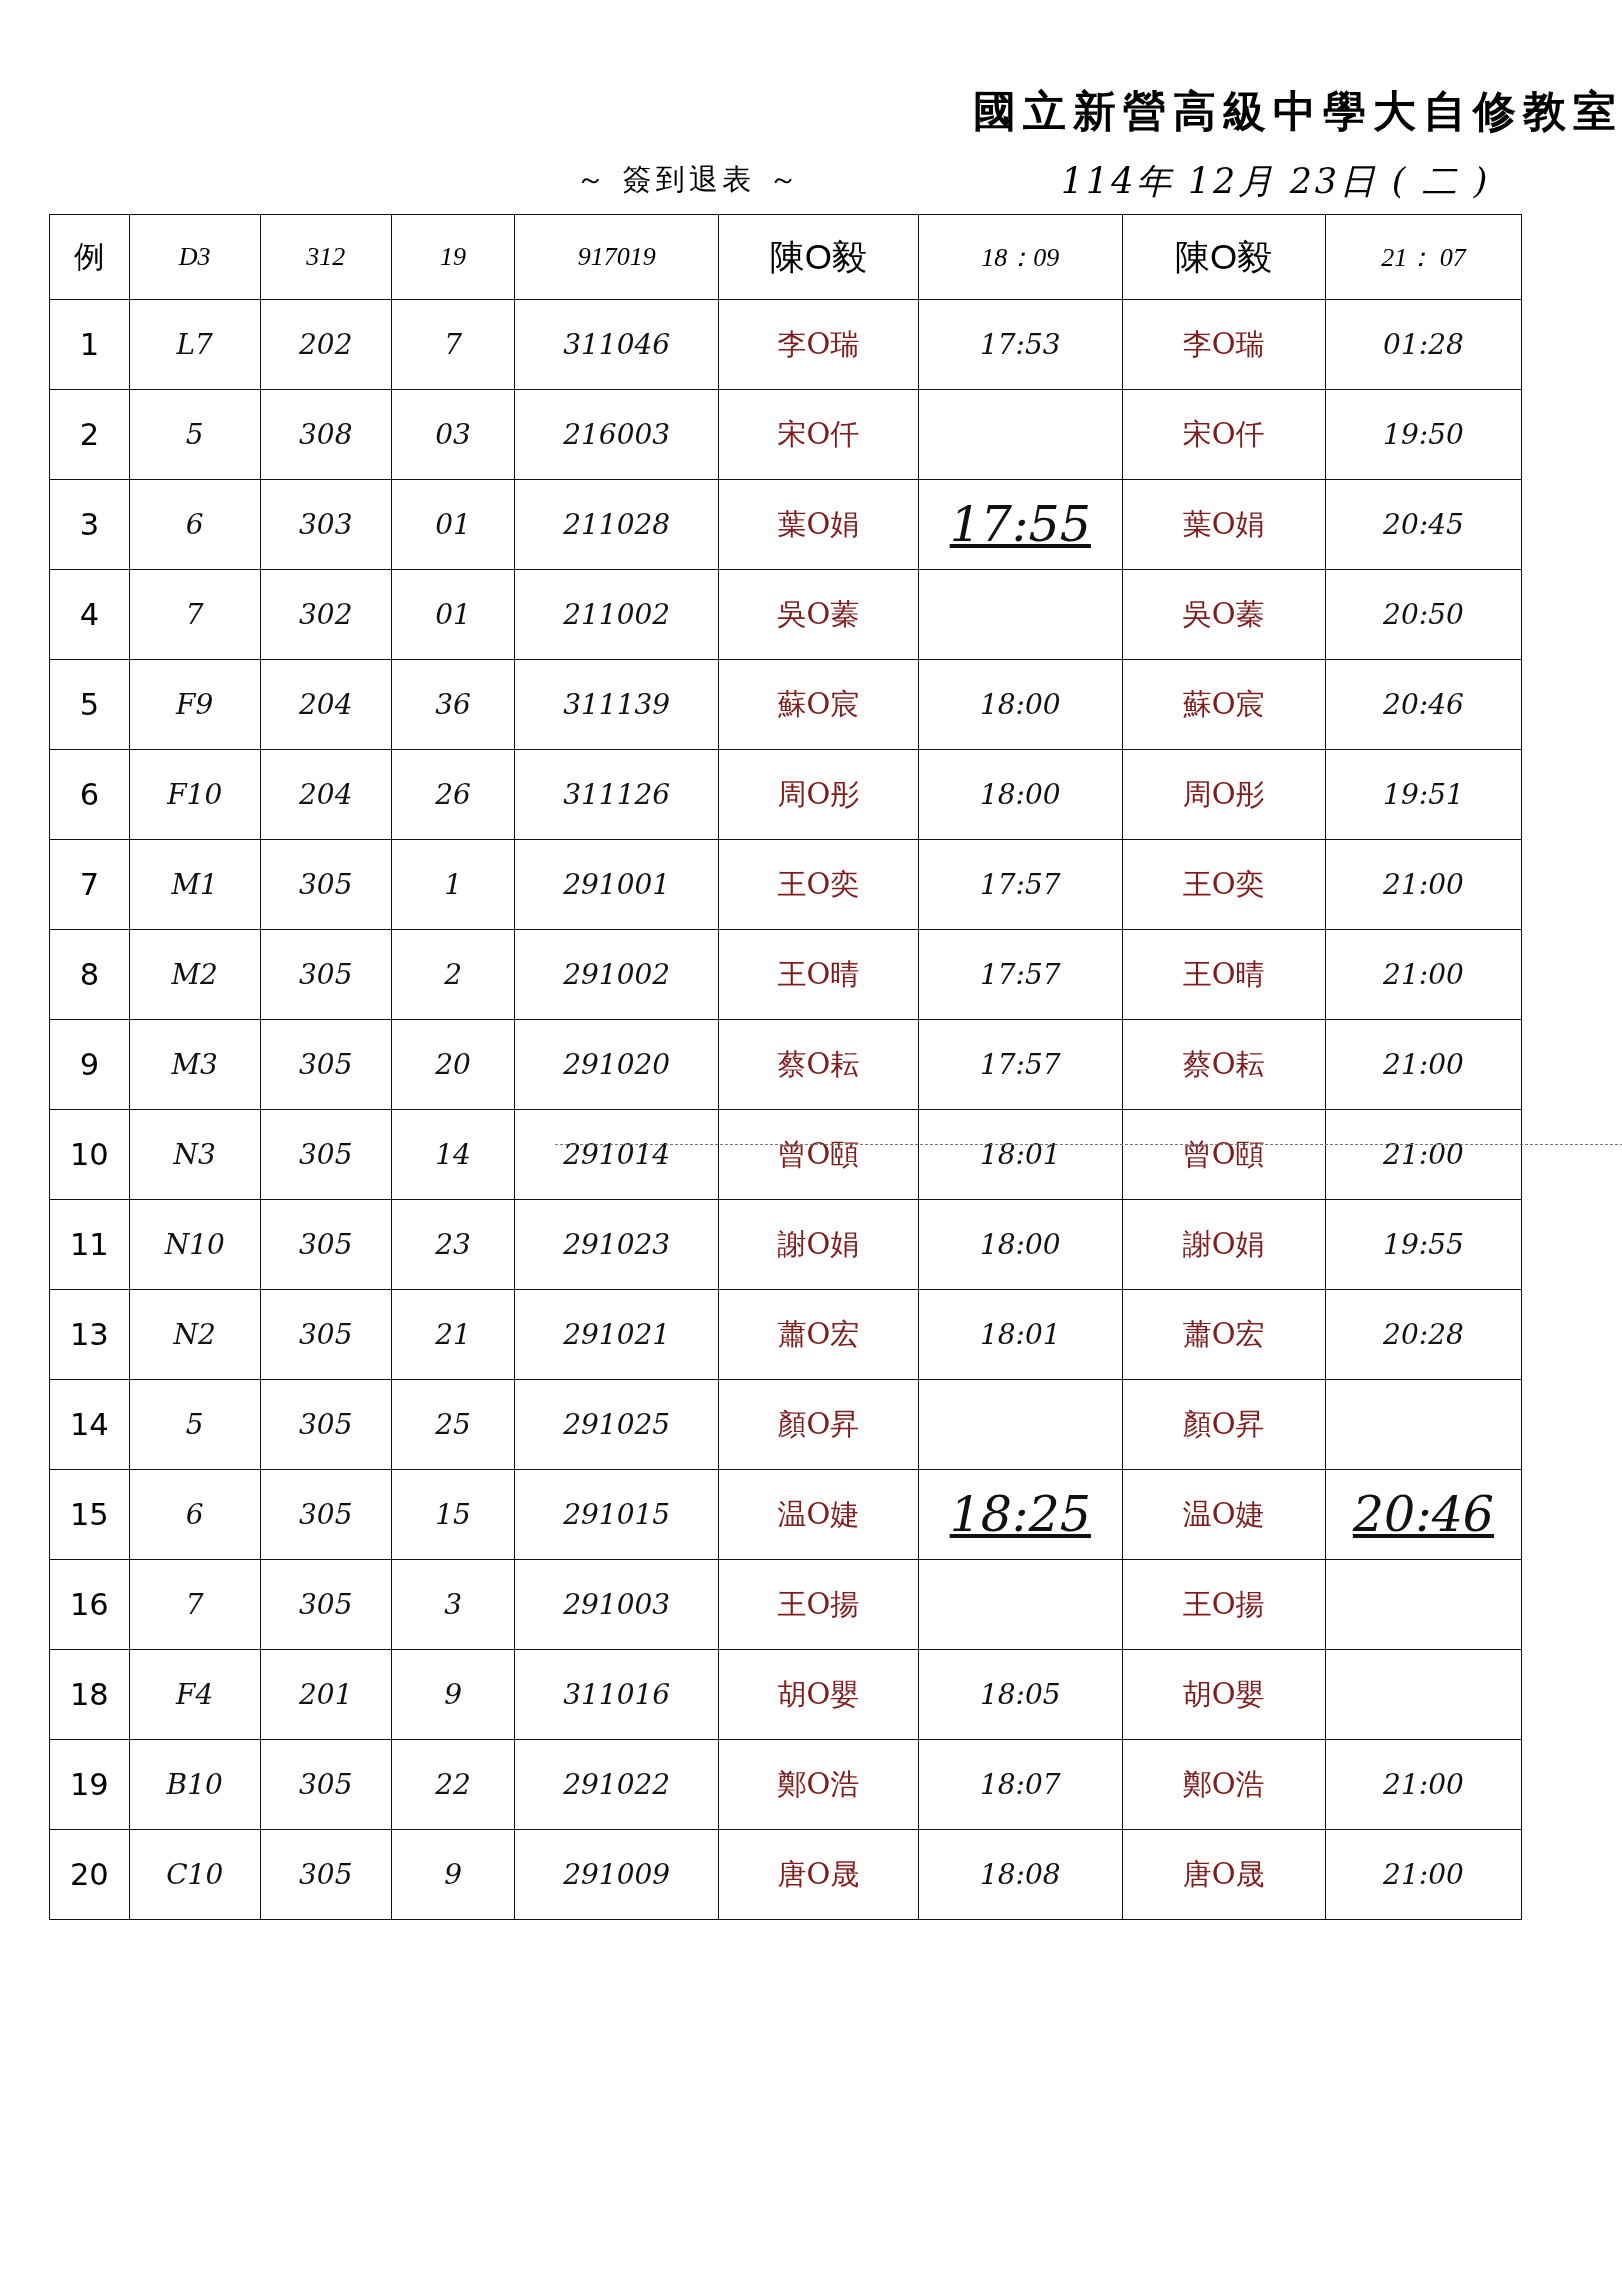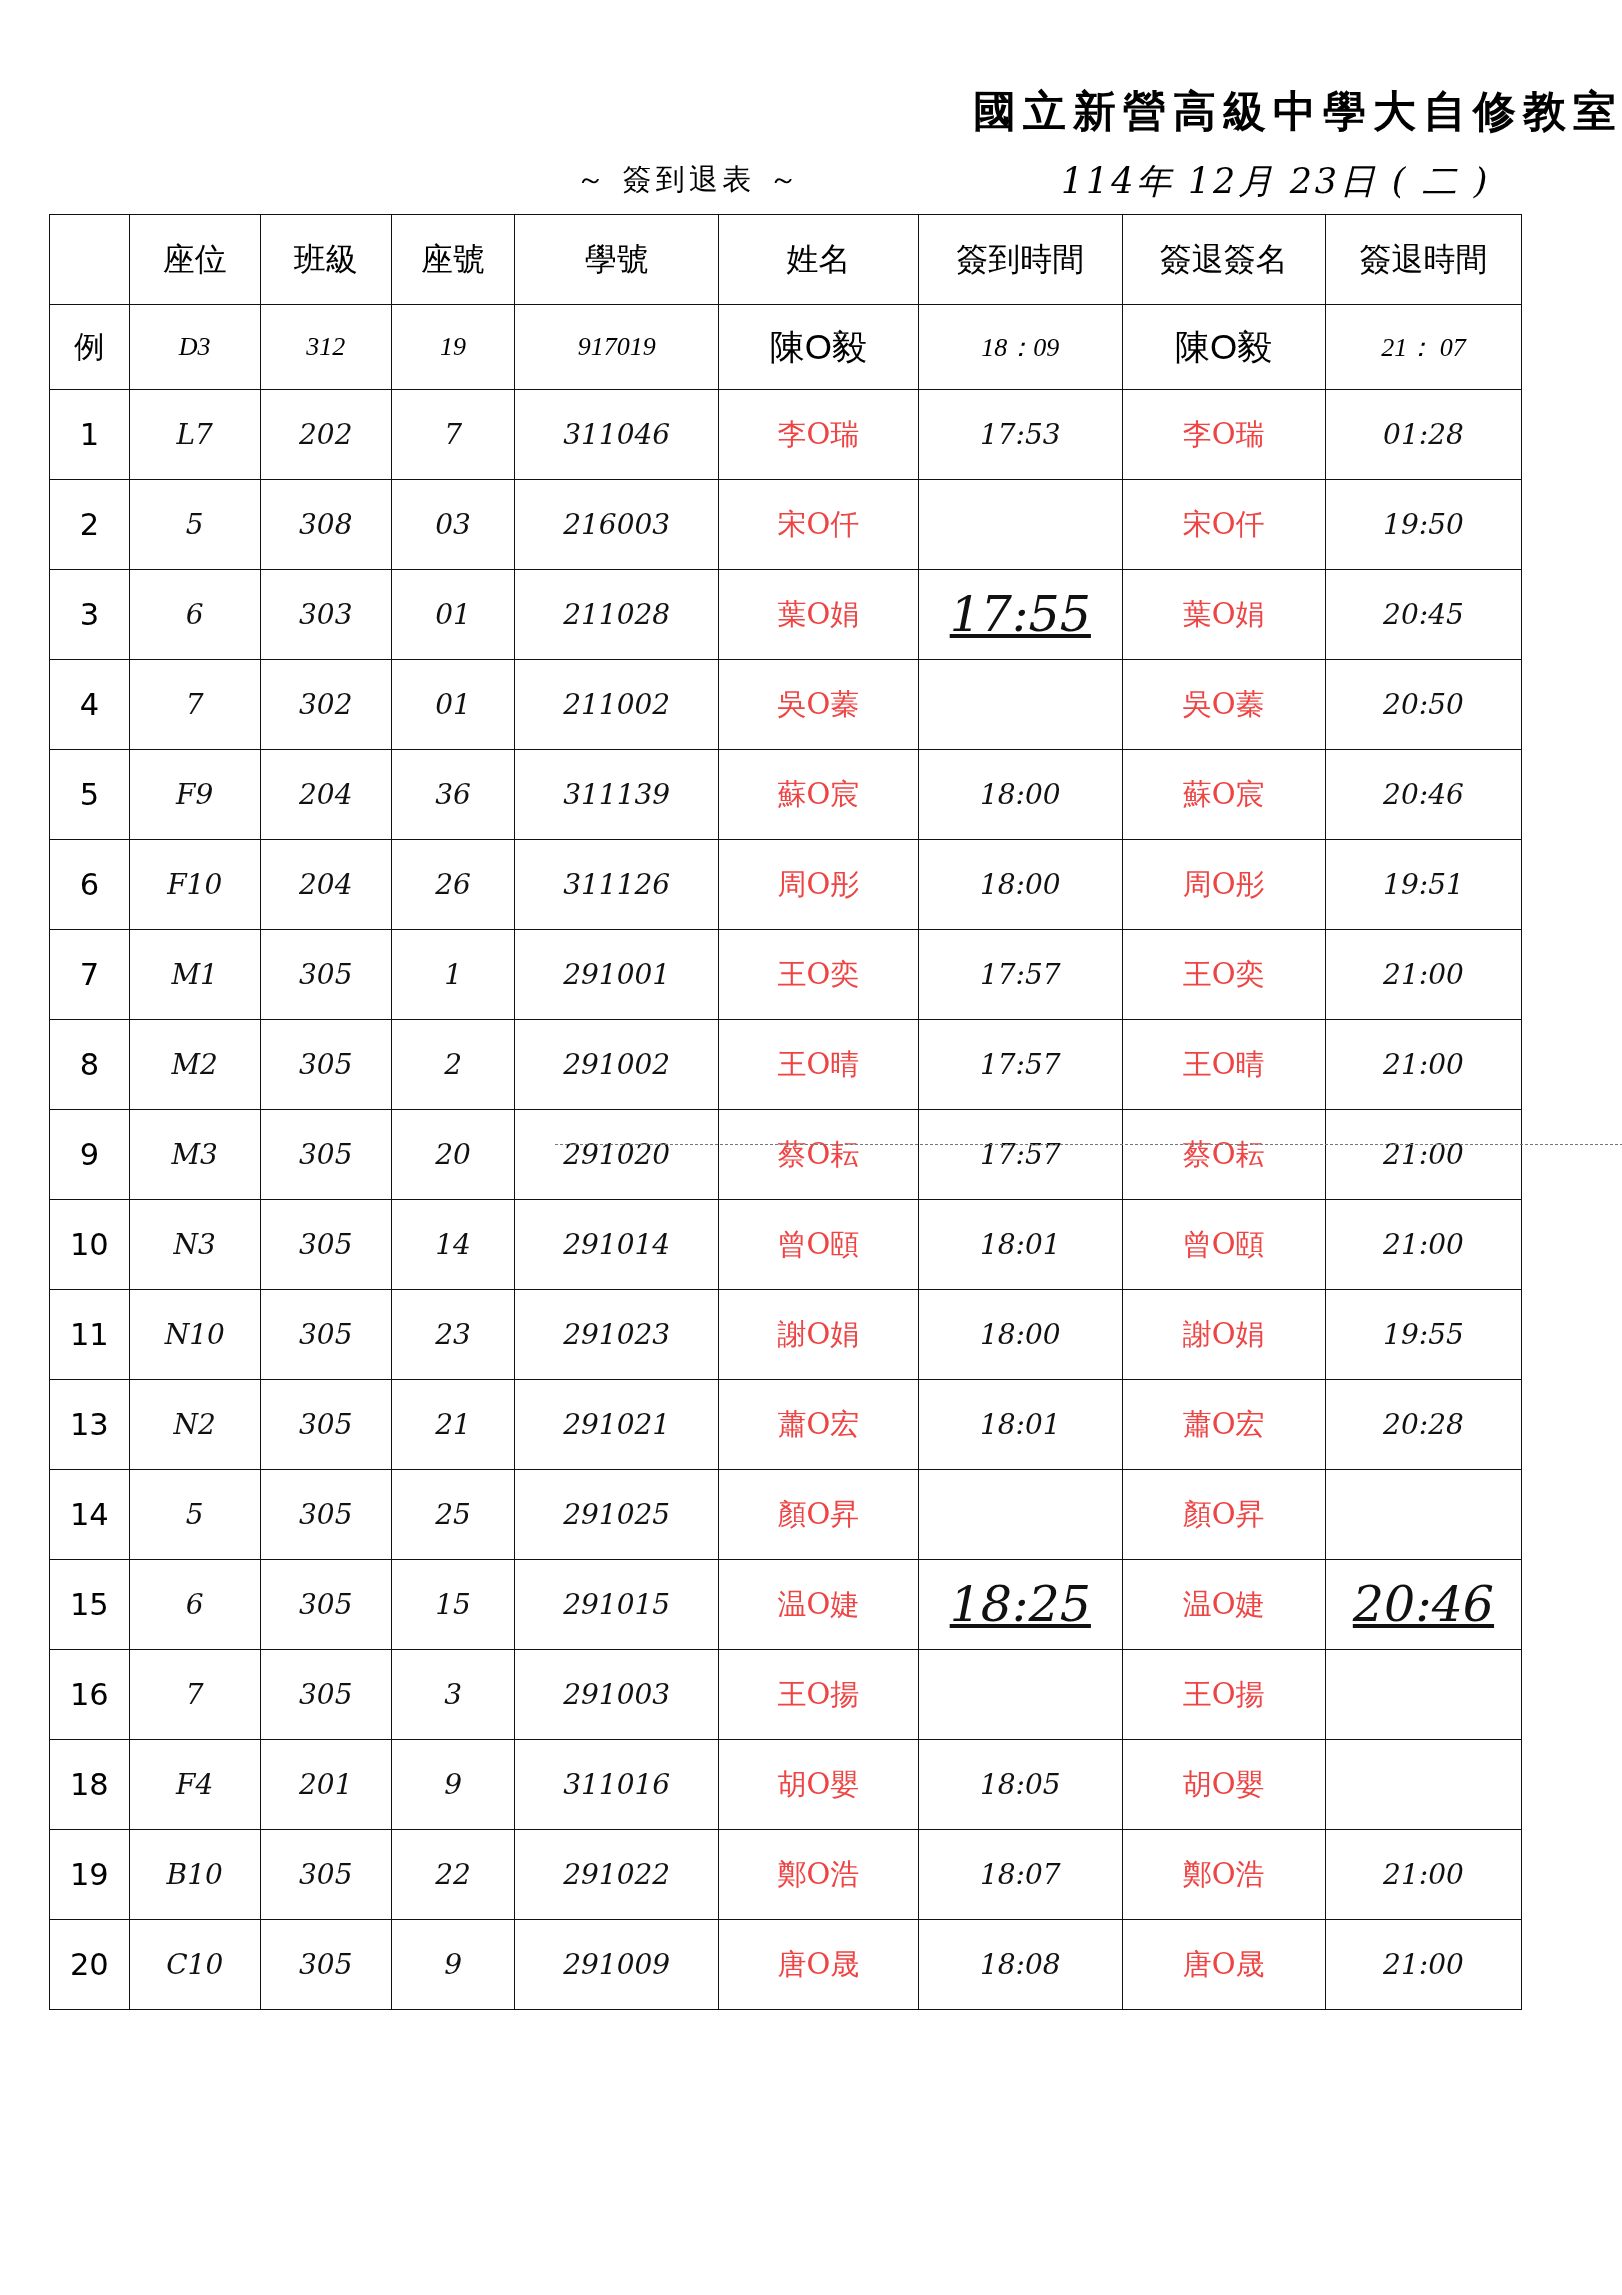--- a/index.html
+++ b/index.html
@@ -36,21 +36,21 @@
   table.sheet th {
     font-family: "DejaVu Sans", sans-serif; font-weight: normal; font-size: 32px;
   }
   td.idx { font-family: "DejaVu Sans", sans-serif; font-size: 30.5px; }
   td.ex { font-family: Liberation Serif, serif; font-style: italic; font-size: 26px; }
   td.exname { font-family: Liberation Sans, sans-serif; font-size: 35px; }
   td.hw {
     font-family: "DejaVu Serif", serif; font-style: italic;
     font-size: 28px; color: #111;
   }
-  td.hwname { font-family: "DejaVu Serif", serif; font-size: 29px; color: #ef4444; }
+  td.hwname { font-family: "DejaVu Serif", serif; font-size: 29px; color: #7f1d1d; }
   td.merged { font-size: 49px; text-decoration: underline; }
   .dotline {
     position: absolute; left: 555px; top: 1144px; width: 1068px;
     border-top: 1.4px dashed #777;
   }
 </style>
 </head>
 <body>
 
 <div class="title">國立新營高級中學大自修教室</div>
@@ -63,31 +63,20 @@
       <col style="width:125px">
       <col style="width:125px">
       <col style="width:118px">
     <col style="width:194px">
       <col style="width:191px">
       <col style="width:194px">
       <col style="width:194px">
       <col style="width:187px">
   </colgroup>
   <tbody id="tbody">
-    <tr class="head">
-      <th></th>
-      <th>座位</th>
-      <th>班級</th>
-      <th>座號</th>
-      <th>學號</th>
-      <th>姓名</th>
-      <th>簽到時間</th>
-      <th>簽退簽名</th>
-      <th>簽退時間</th>
-    </tr>
     <tr class="example">
       <td class="idx">例</td>
       <td class="ex">D3</td>
       <td class="ex">312</td>
       <td class="ex">19</td>
       <td class="ex">917019</td>
       <td class="exname">陳O毅</td>
       <td class="ex">18：09</td>
       <td class="exname">陳O毅</td>
       <td class="ex">21： 07</td>

